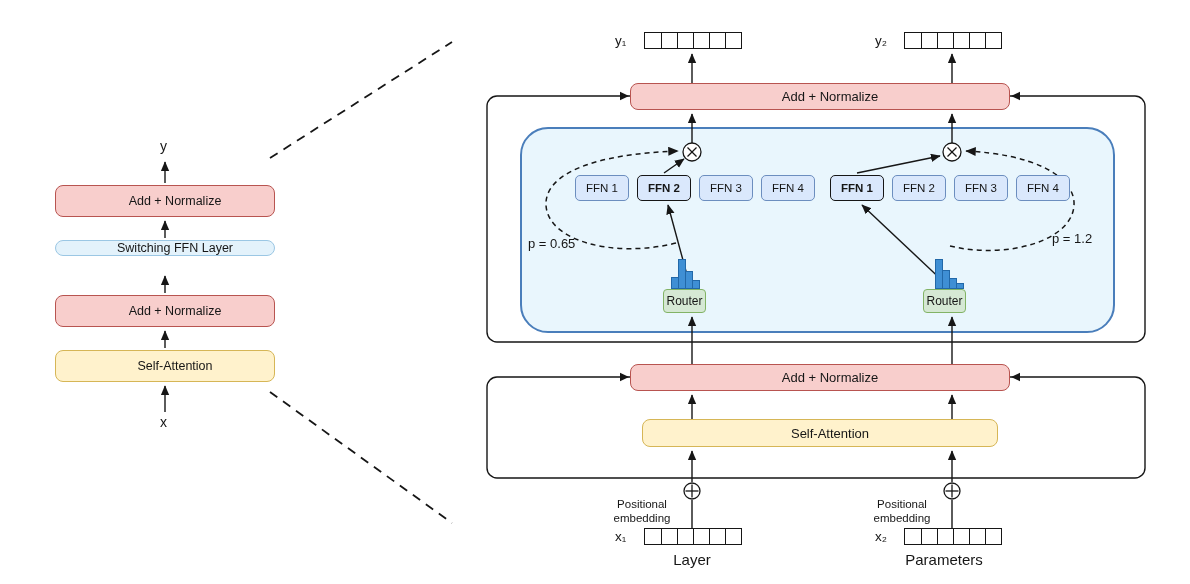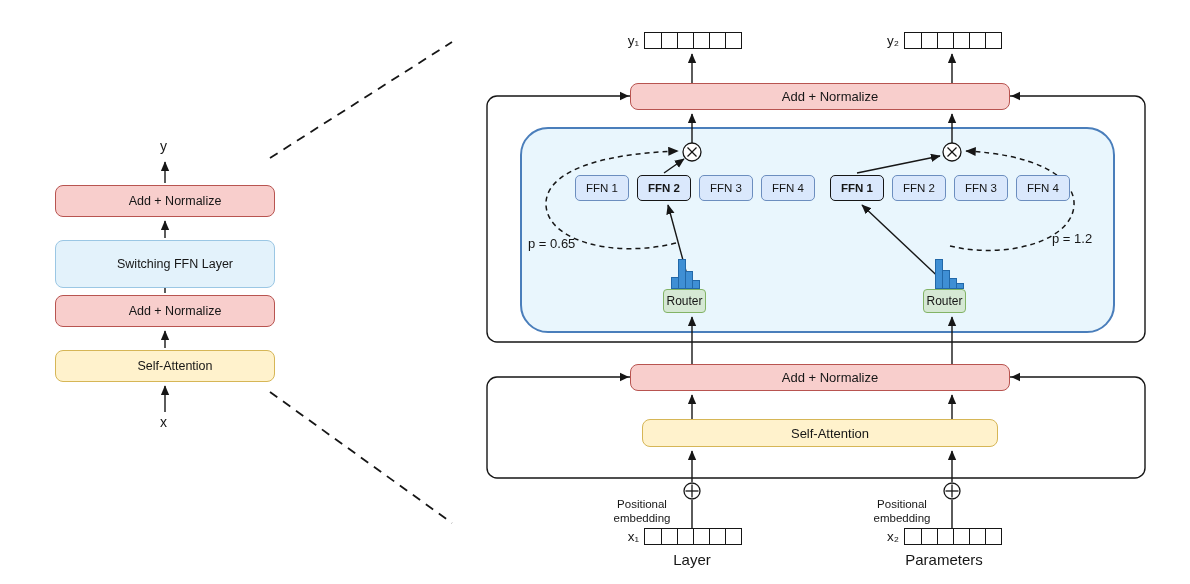--- a/index.html
+++ b/index.html
@@ -16,21 +16,21 @@
   .leftbox{font-size:12.5px;}
   .ffn{position:absolute;width:54px;height:26px;display:flex;align-items:center;justify-content:center;
           font-size:11.5px;background:#dae8fc;border:1px solid #6c8ebf;border-radius:5px;z-index:3;box-sizing:border-box;}
   .ffn.selected{border:1.6px solid #161616;font-weight:bold;}
   .router{position:absolute;width:43px;height:24px;display:flex;align-items:center;justify-content:center;
           font-size:12px;background:#d5e8d4;border:1.2px solid #82b366;border-radius:4px;z-index:3;box-sizing:border-box;}
   .strip{position:absolute;display:flex;border:1.5px solid #161616;background:#fff;z-index:3;box-sizing:content-box;}
   .cell{width:16px;height:15px;border-left:1.5px solid #161616;box-sizing:border-box;}
   .cell:first-child{border-left:none;}
   .lbl{position:absolute;font-size:13.5px;z-index:3;white-space:nowrap;}
-  .sublbl{width:24px;text-align:right;}
+  .sublbl{width:24px;}
   .plbl{font-size:13px;text-align:center;}
   .hist{position:absolute;display:flex;align-items:flex-end;height:30px;z-index:3;}
   .hist-bar{width:8px;background:#3f8fd4;border:1px solid #2268a8;margin-left:-1px;box-sizing:border-box;}
   .caption{position:absolute;width:100px;text-align:center;font-size:15px;z-index:3;}
   .poslbl{position:absolute;width:72px;font-size:11.5px;line-height:1.18;text-align:center;z-index:3;margin-top:21px;}
 </style>
 </head>
 <body>
 
 <div class="canvas">
@@ -106,21 +106,21 @@
     </g>
     <g stroke="#161616" stroke-width="1.3">
       <circle cx="952" cy="491" r="8" fill="#ffffff"></circle>
       <line x1="952" y1="484.5" x2="952" y2="497.5"></line>
       <line x1="945.5" y1="491" x2="958.5" y2="491"></line>
     </g>
   </svg>
 
   <div class="lbl" style="left:160px;top:138px;font-size:14px">y</div>
   <div class="bar pink leftbox" style="left:55px;top:185px;width:220px;height:32px">Add + Normalize</div>
-  <div class="bar lblue leftbox" style="left:55px;top:240px;width:220px;height:48px">Switching FFN Layer</div>
+  <div class="bar lblue leftbox" style="left:55px;top:240px;width:220px;height:16px">Switching FFN Layer</div>
   <div class="bar pink leftbox" style="left:55px;top:295px;width:220px;height:32px">Add + Normalize</div>
   <div class="bar yellow leftbox" style="left:55px;top:350px;width:220px;height:32px">Self-Attention</div>
   <div class="lbl" style="left:160px;top:414px;font-size:14px">x</div>
 
   <div class="lbl sublbl" style="left:615px;top:33px">y₁</div>
   <div class="strip" style="left:644px;top:32px">
     <span class="cell"></span>
       <span class="cell"></span>
       <span class="cell"></span>
       <span class="cell"></span>

